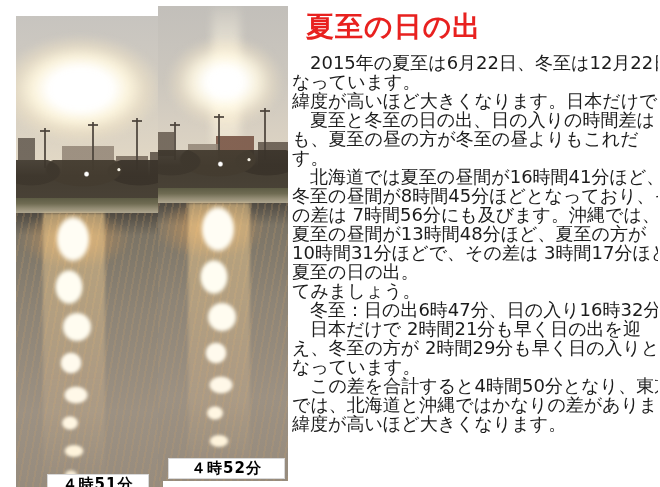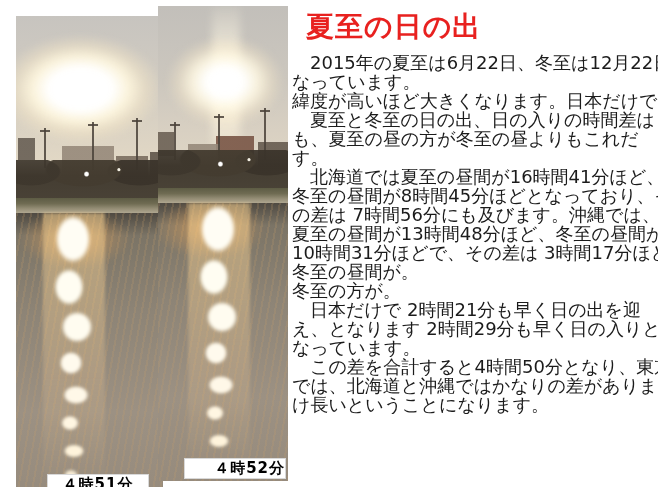--- a/index.html
+++ b/index.html
@@ -86,21 +86,21 @@
       radial-gradient(ellipse 7px 5px at 33px 284px,rgba(255,240,214,.85) 55%,rgba(255,240,214,0) 78%),
       linear-gradient(to bottom,rgba(255,216,150,.5),rgba(255,210,150,.22) 55%,rgba(255,205,150,0) 92%);}
   .photo1 .reflection{left:27px;}
   .photo2 .reflection{left:30px;}
 
   .caption{position:absolute;bottom:2px;height:21px;background:#ffffff;
     border:1px solid #d8d8d8;box-sizing:border-box;
     color:#000;font-weight:bold;font-size:15px;line-height:19px;
     text-align:center;letter-spacing:1px;white-space:pre;}
   .photo1 .caption{left:31px;width:102px;}
-  .photo2 .caption{left:26px;width:102px;text-align:right;}
+  .photo2 .caption{left:10px;width:117px;}
 
   
   .content{position:absolute;left:292px;top:0;width:366px;}
   .title{margin:12px 0 2px 14px;font-size:28px;line-height:30px;font-weight:bold;
     letter-spacing:1px;color:#e8211f;}
   .body{margin-top:11px;color:#1b1b1b;font-size:18px;}
   .line{white-space:pre;line-height:19px;height:19px;overflow:hidden;}
 </style>
 </head>
 <body>
@@ -143,26 +143,27 @@
     <div class="body" style="color: rgb(27, 27, 27);">
         <div class="line">　2015年の夏至は6月22日、冬至は12月22日と</div>
         <div class="line">なっています。</div>
         <div class="line">緯度が高いほど大きくなります。日本だけで</div>
         <div class="line">　夏至と冬至の日の出、日の入りの時間差は</div>
         <div class="line">も、夏至の昼の方が冬至の昼よりもこれだ</div>
         <div class="line">す。</div>
         <div class="line">　北海道では夏至の昼間が16時間41分ほど、</div>
         <div class="line">冬至の昼間が8時間45分ほどとなっており、そ</div>
         <div class="line">の差は 7時間56分にも及びます。沖縄では、</div>
-        <div class="line">夏至の昼間が13時間48分ほど、冬至の昼間が</div>
+        <div class="line">夏至の昼間が13時間48分ほど、夏至の方が</div>
         <div class="line">10時間31分ほどで、その差は 3時間17分ほど</div>
-        <div class="line">冬至の昼間が。</div>
-        <div class="line">冬至の方が。</div>
+        <div class="line">夏至の日の出。</div>
+        <div class="line">てみましょう。</div>
+        <div class="line">　冬至：日の出6時47分、日の入り16時32分</div>
         <div class="line">　日本だけで 2時間21分も早く日の出を迎</div>
-        <div class="line">え、となります 2時間29分も早く日の入りと</div>
+        <div class="line">え、冬至の方が 2時間29分も早く日の入りと</div>
         <div class="line">なっています。</div>
         <div class="line">　この差を合計すると4時間50分となり、東京</div>
         <div class="line">では、北海道と沖縄ではかなりの差がありま</div>
-        <div class="line">け長いということになります。</div>
+        <div class="line">緯度が高いほど大きくなります。</div>
       </div>
   </div>
 
 </div>
 
 </body></html>

